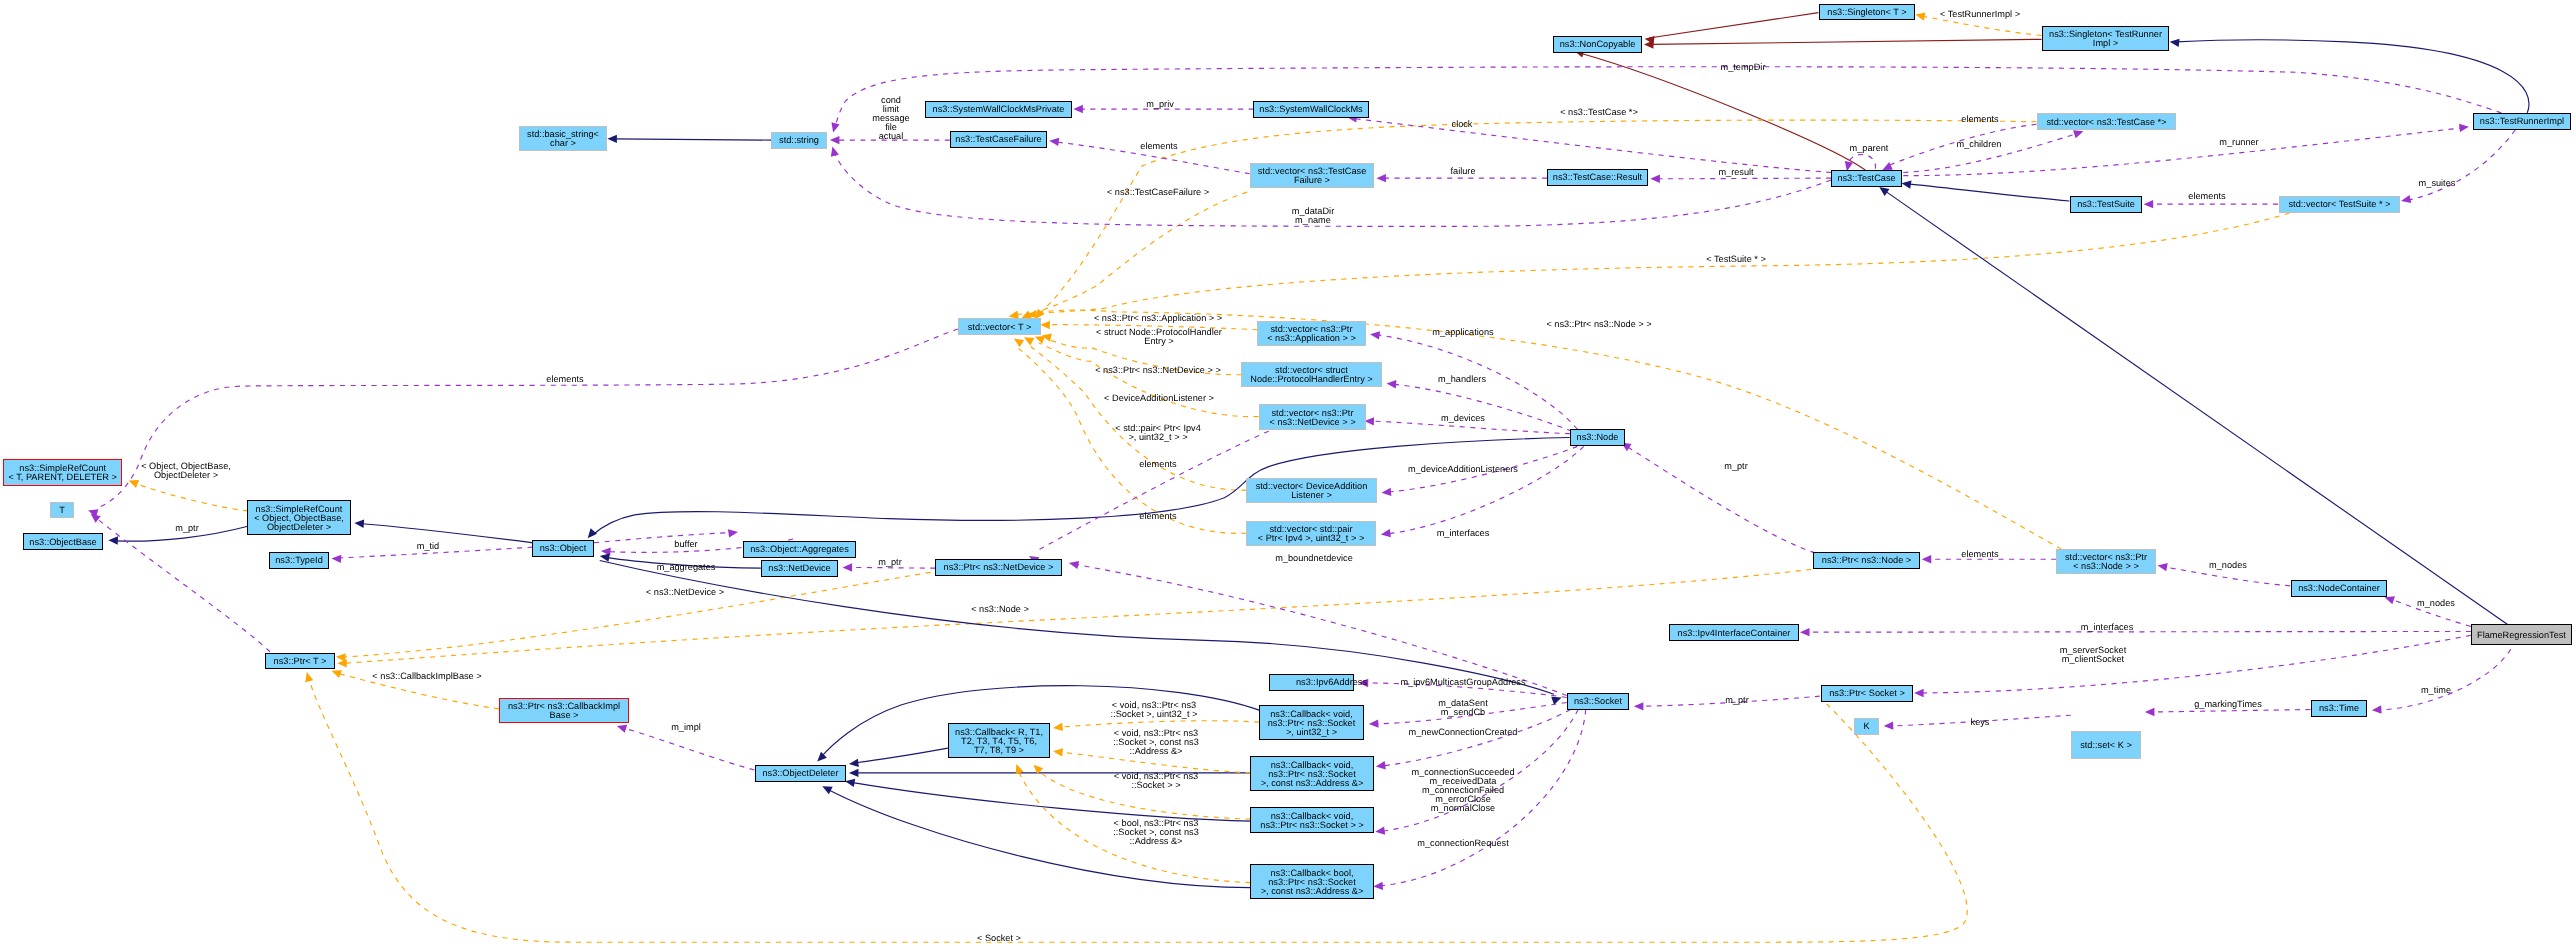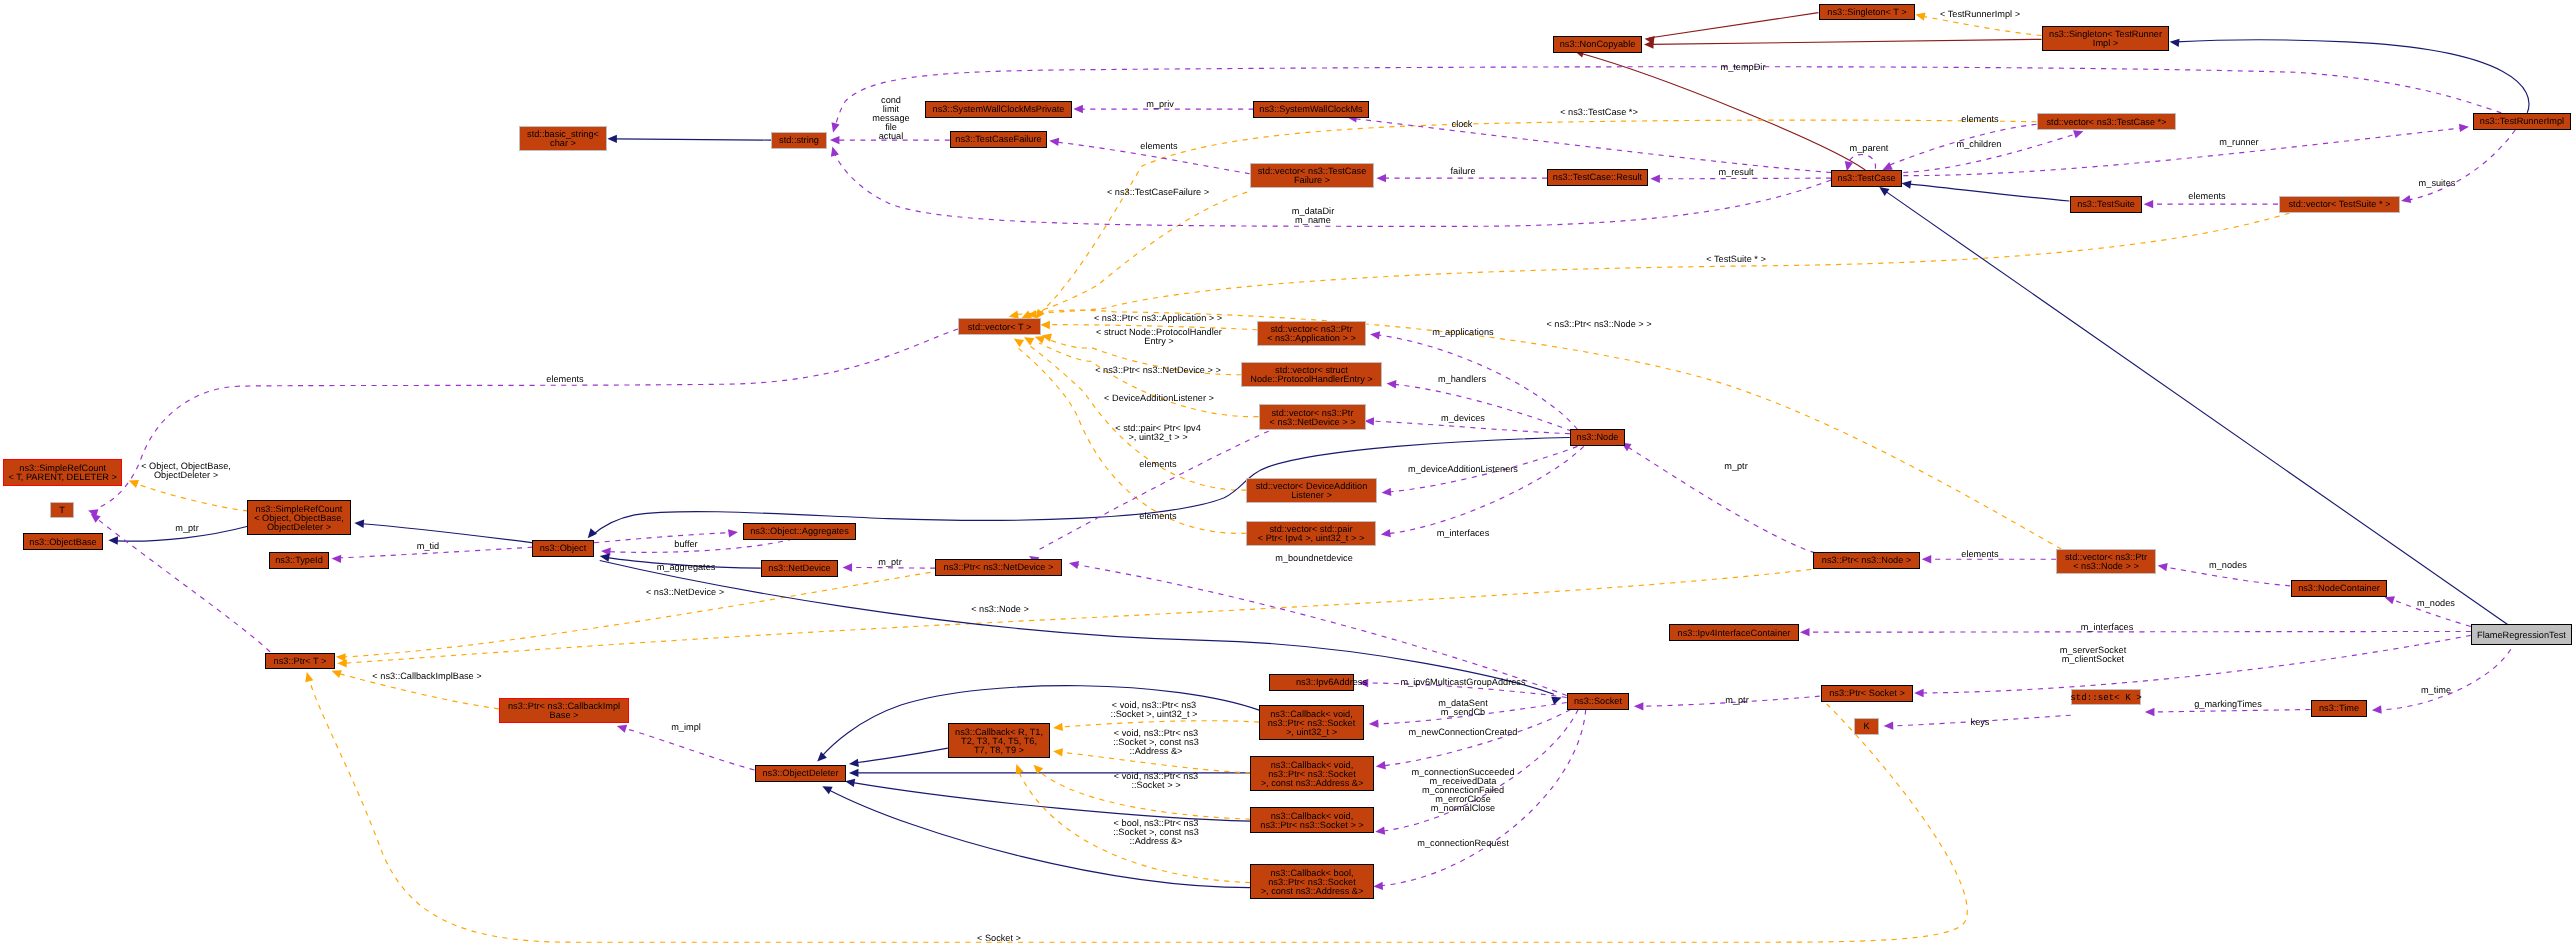--- a/index.html
+++ b/index.html
@@ -2,21 +2,21 @@
 <html style="font-size:10px"><head>
 <meta charset="utf-8">
 <title>FlameRegressionTest collaboration diagram</title>
 <style>
   html,body{margin:0;padding:0;background:#fff;}
   #canvas{position:relative;width:2576px;height:946px;background:#fff;overflow:hidden;
           font-family:"Liberation Sans","DejaVu Sans",sans-serif;
           -webkit-font-smoothing:antialiased;text-rendering:geometricPrecision;}
   svg#edge-layer{position:absolute;left:0;top:0;width:2576px;height:946px;}
   .node{position:absolute;box-sizing:border-box;display:flex;align-items:center;justify-content:center;
-        background:#c2410c;border:0.9px solid #000;}
+        background:#7dd3fc;border:0.9px solid #000;}
   .node .lbl{font-size:9.2px;line-height:9px;color:#000;text-align:center;white-space:pre;
              letter-spacing:0px;position:relative;top:0.6px;}
   .node.gray{border:0.8px solid #bfbfbf;}
   .node.red{border:0.9px solid #f00;}
   .node.hl{background:#bfbfbf;border:0.9px solid #000;}
   .elabel{position:absolute;font-size:9.2px;line-height:9px;color:#000;text-align:center;
           white-space:pre;transform:translate(-50%,-50%);pointer-events:none;}
 </style>
 </head>
 <body>
@@ -418,21 +418,21 @@
       </div>
       <div class="node " style="left: 247px; top: 500px; width: 104px; height: 35px;">
         <span class="lbl">ns3::SimpleRefCount<br>&lt; Object, ObjectBase,<br>ObjectDeleter &gt;</span>
       </div>
       <div class="node " style="left: 269px; top: 552px; width: 60px; height: 16.5px;">
         <span class="lbl">ns3::TypeId</span>
       </div>
       <div class="node " style="left: 532px; top: 540px; width: 62px; height: 16.5px;">
         <span class="lbl">ns3::Object</span>
       </div>
-      <div class="node " style="left: 743px; top: 523px; width: 113px; height: 16.5px;">
+      <div class="node " style="left: 743px; top: 541px; width: 113px; height: 16.5px;">
         <span class="lbl">ns3::Object::Aggregates</span>
       </div>
       <div class="node " style="left: 761px; top: 560px; width: 77px; height: 16.5px;">
         <span class="lbl">ns3::NetDevice</span>
       </div>
       <div class="node " style="left: 935px; top: 559px; width: 127px; height: 16.5px;">
         <span class="lbl">ns3::Ptr&lt; ns3::NetDevice &gt;</span>
       </div>
       <div class="node " style="left: 265px; top: 653px; width: 70px; height: 16px;">
         <span class="lbl">ns3::Ptr&lt; T &gt;</span>
@@ -463,21 +463,21 @@
       </div>
       <div class="node " style="left: 1567px; top: 693px; width: 62px; height: 16.5px;">
         <span class="lbl">ns3::Socket</span>
       </div>
       <div class="node " style="left: 1821px; top: 685px; width: 92px; height: 16.5px;">
         <span class="lbl">ns3::Ptr&lt; Socket &gt;</span>
       </div>
       <div class="node gray" style="left: 1854px; top: 718px; width: 25px; height: 16.5px;">
         <span class="lbl">K</span>
       </div>
-      <div class="node gray" style="left: 2071px; top: 689px; width: 70px; height: 16px; font-family: Liberation Mono, monospace;">
+      <div class="node gray" style="left: 2071px; top: 731px; width: 70px; height: 28px;">
         <span class="lbl">std::set&lt; K &gt;</span>
       </div>
       <div class="node " style="left: 2311px; top: 700px; width: 56px; height: 16.5px;">
         <span class="lbl">ns3::Time</span>
       </div>
       <div class="node " style="left: 1813px; top: 552px; width: 107px; height: 16.5px;">
         <span class="lbl">ns3::Ptr&lt; ns3::Node &gt;</span>
       </div>
       <div class="node gray" style="left: 2056px; top: 549px; width: 100px; height: 25px;">
         <span class="lbl">std::vector&lt; ns3::Ptr<br>&lt; ns3::Node &gt; &gt;</span>

